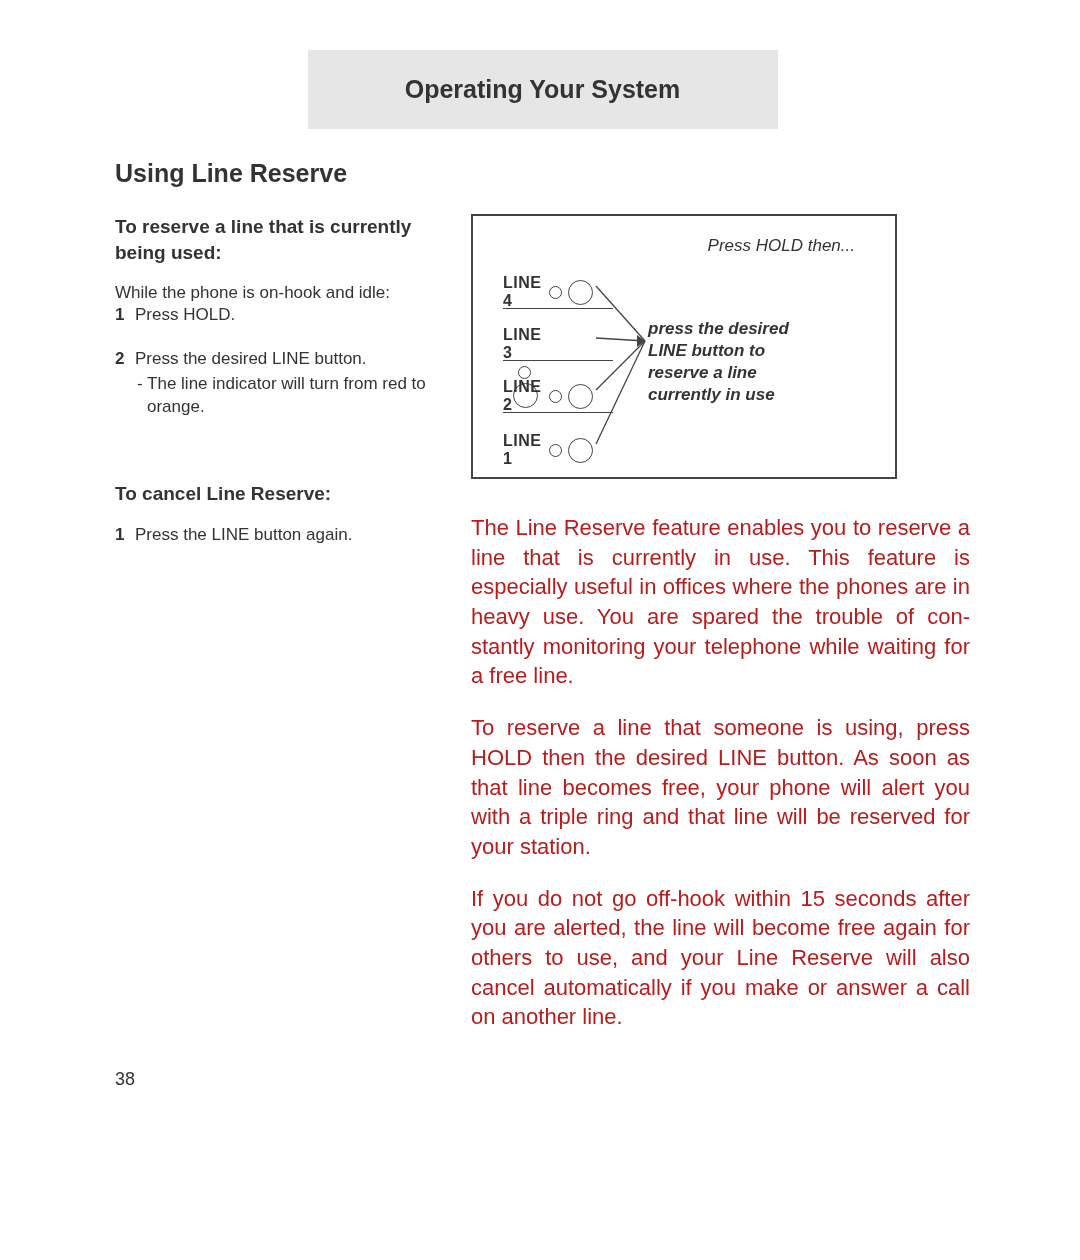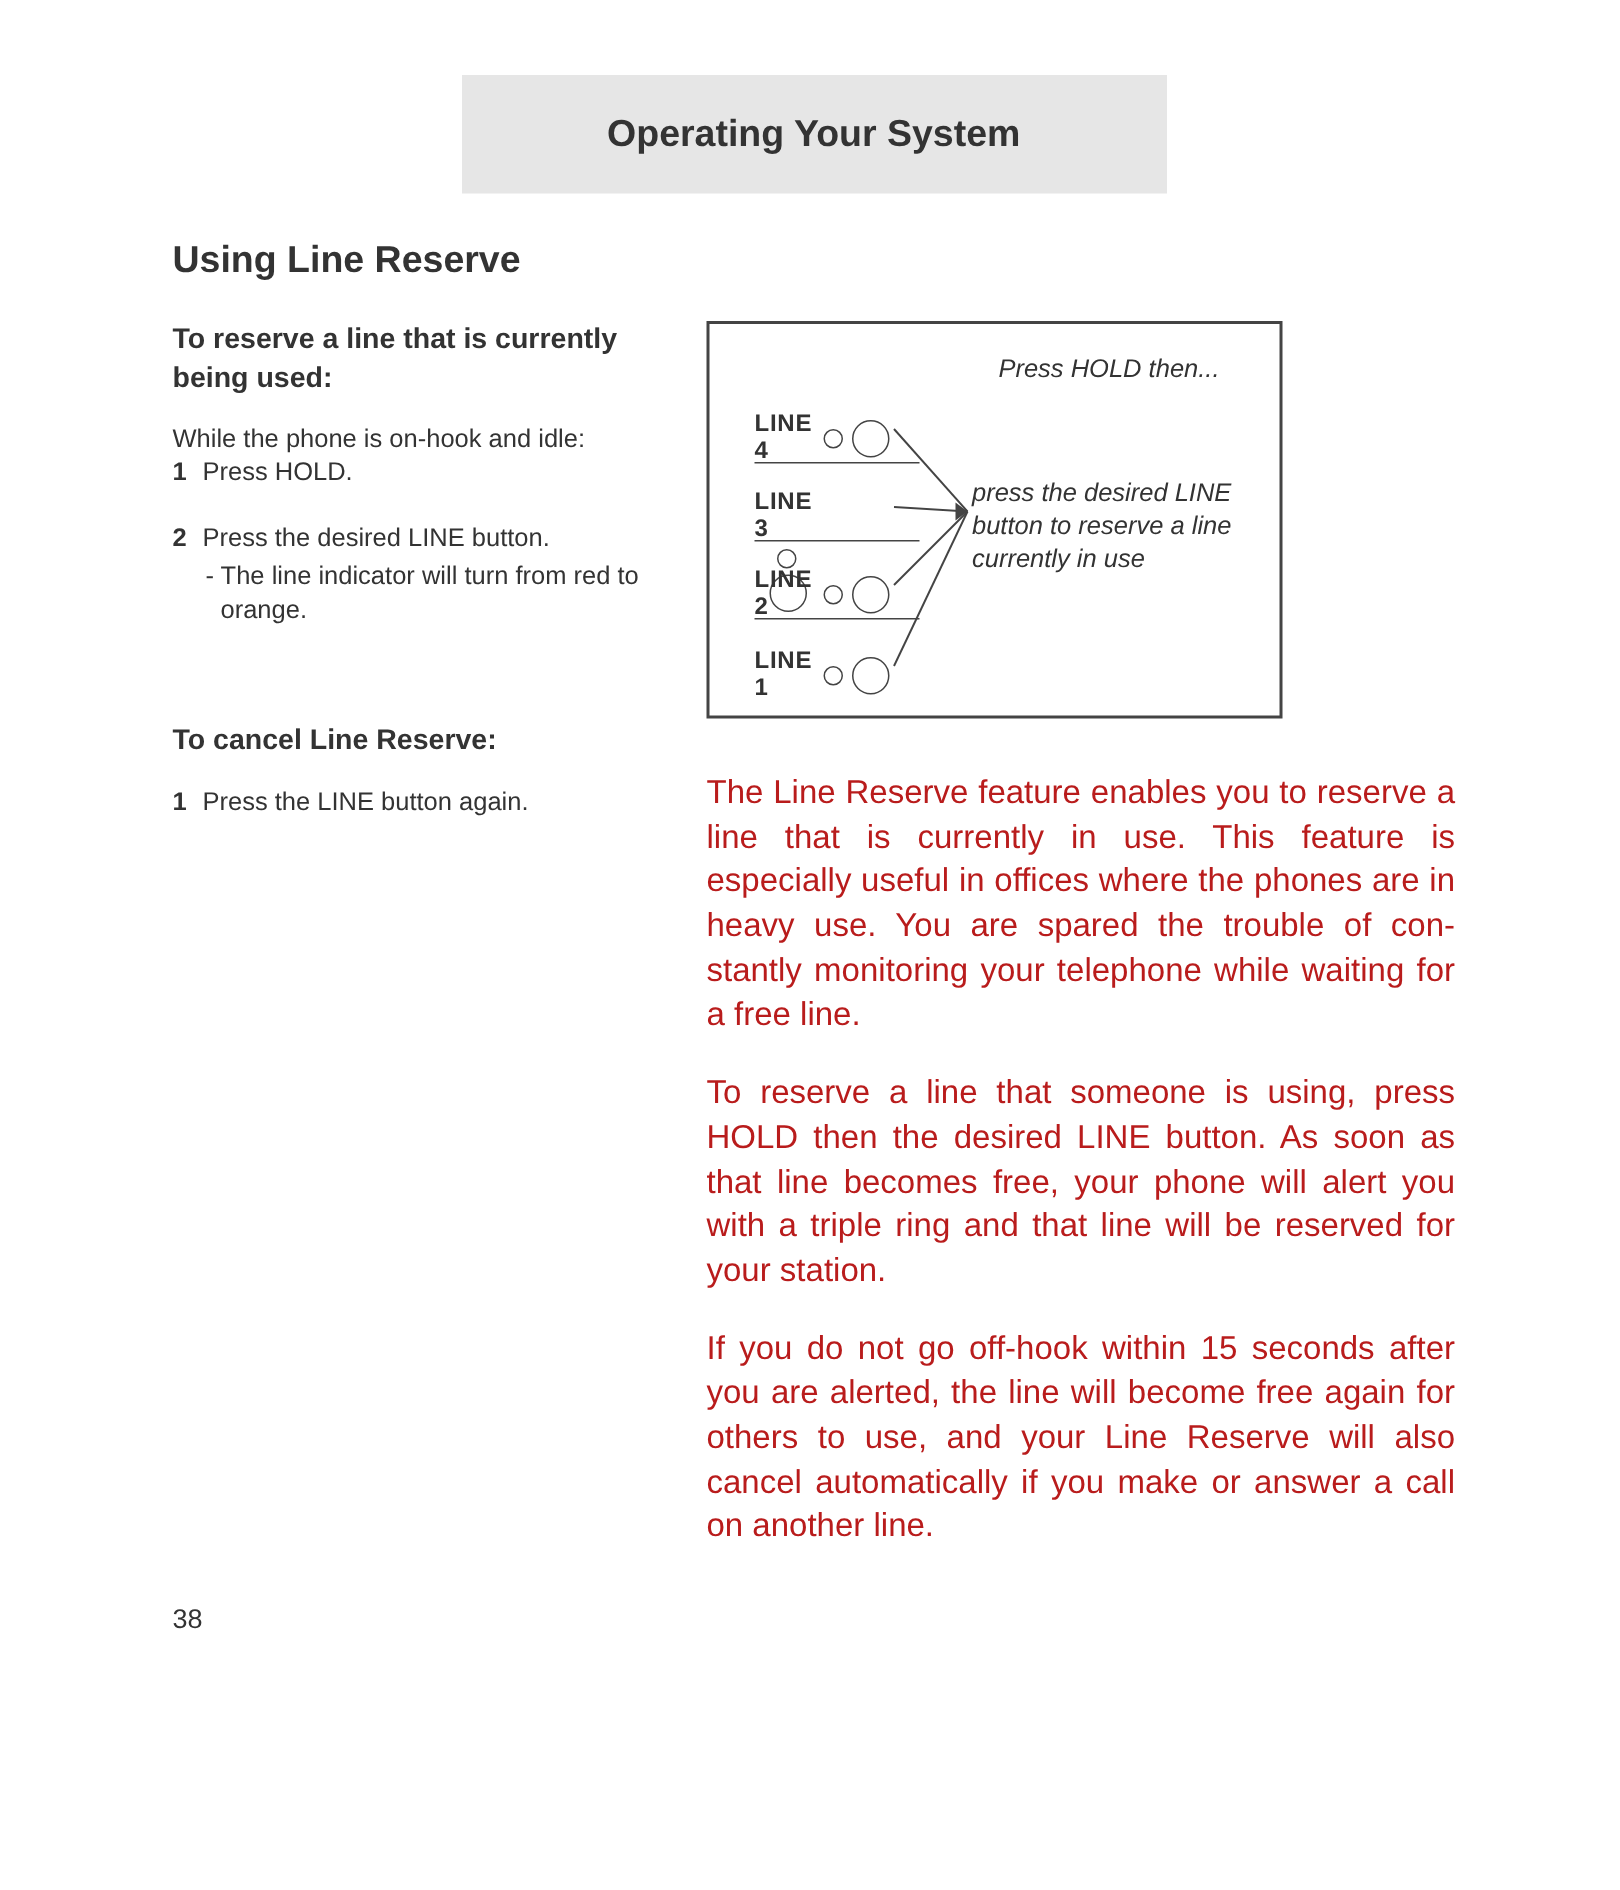--- a/index.html
+++ b/index.html
@@ -11,29 +11,29 @@
   .columns { display: flex; gap: 26px; }
   .col-left { width: 330px; }
   .col-right { flex: 1; }
   .subhead { font-size: 19px; font-weight: bold; color: #333; line-height: 1.35; margin-bottom: 18px; }
   .intro { font-size: 17px; color: #333; margin-bottom: 2px; }
   .step { display: flex; align-items: baseline; gap: 6px; font-size: 17px; color: #333; margin-bottom: 4px; }
   .step .num { font-weight: bold; width: 14px; }
   .substep { font-size: 17px; color: #333; margin-left: 32px; text-indent: -10px; line-height: 1.35; }
   .block-gap { height: 42px; }
   .block-gap-sm { height: 20px; }
-  .diagram-box { border: 2px solid #444; width: 384px; height: 265px; position: relative; margin-bottom: 34px; }
+  .diagram-box { border: 2px solid #444; width: 426px; height: 265px; position: relative; margin-bottom: 34px; }
   .diagram-top { position: absolute; top: 20px; right: 40px; font-style: italic; font-size: 17px; color: #333; }
   .line-row { position: absolute; left: 30px; display: flex; align-items: center; gap: 4px; }
   .line-label { font-size: 16px; font-weight: bold; letter-spacing: 0.5px; color: #333; width: 42px; }
   .small-circle { width: 13px; height: 13px; border: 1.5px solid #444; border-radius: 50%; }
   .big-circle { width: 25px; height: 25px; border: 1.5px solid #444; border-radius: 50%; margin-left: 2px; }
   .divider { position: absolute; left: 30px; width: 110px; border-top: 1px solid #444; }
   .convergence { position: absolute; }
-  .callout { position: absolute; left: 175px; top: 102px; font-style: italic; font-size: 17px; color: #333; line-height: 1.3; width: 180px; }
+  .callout { position: absolute; left: 175px; top: 102px; font-style: italic; font-size: 17px; color: #333; line-height: 1.3; width: 180px; font-weight: bold; }
   .body-para { font-size: 22px; color: #b91c1c; text-align: justify; line-height: 1.35; margin-bottom: 22px; }
   .page-num { position: absolute; bottom: 170px; left: 115px; font-size: 18px; color: #333; }
 </style>
 </head>
 <body>
 
 <div class="page">
 
   <div class="header-band">
     <h1>Operating Your System</h1>

